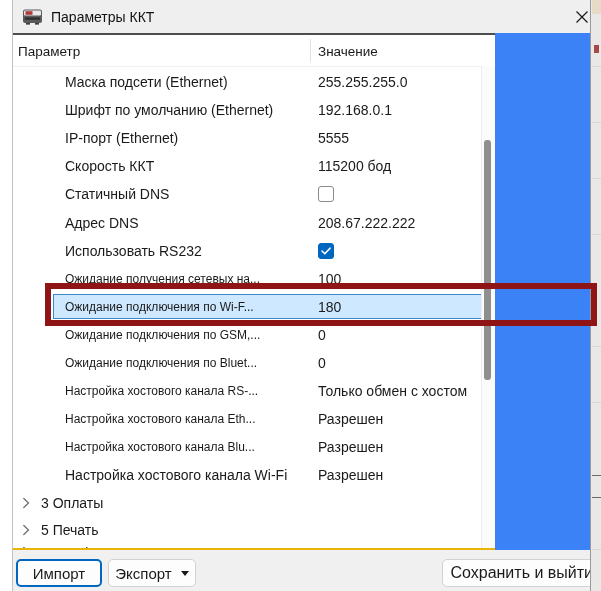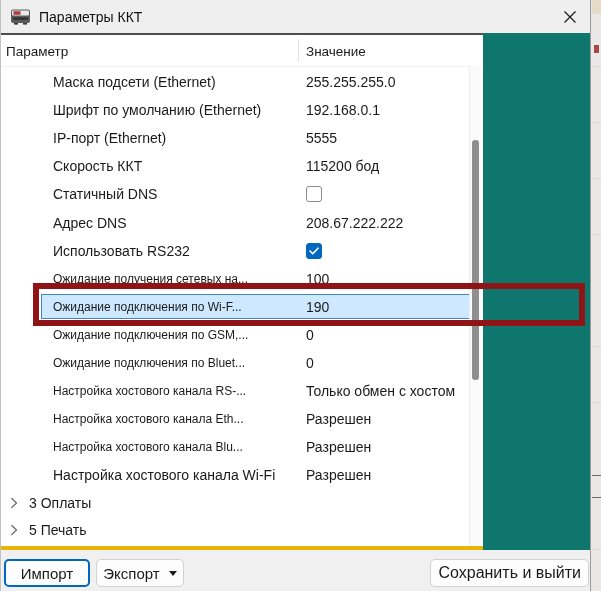--- a/index.html
+++ b/index.html
@@ -1,32 +1,32 @@
 <!DOCTYPE html>
 <html><head>
 <meta charset="utf-8">
 <style>
   html,body{margin:0;padding:0;background:#fff;}
   .stage{position:relative;width:601px;height:591px;overflow:hidden;
          font-family:"Liberation Sans",sans-serif;color:#1a1a1a;background:#fff;}
 
   
-  .win{position:absolute;left:0;top:0;width:590px;height:591px;background:#0f766e;
+  .win{position:absolute;left:12px;top:0;width:590px;height:591px;background:#3b82f6;
        border-left:1px solid #c2c2c2;box-sizing:border-box;}
 
   .titlebar{position:absolute;left:0;top:0;right:0;height:33px;background:#efefef;
             display:flex;align-items:center;padding-left:9px;gap:8px;box-sizing:border-box;}
   .app-icon{width:21px;height:17px;flex:0 0 auto;display:block;}
   .title{font-size:14px;color:#111;}
   .close-btn{position:absolute;right:0;top:0;width:41px;height:33px;display:flex;
              align-items:center;justify-content:center;background:transparent;border:0;cursor:default;}
 
   
   .tree-frame{position:absolute;left:0;top:33px;width:482px;height:517px;background:#fff;
-              border-top:2px solid #4d4d4d;border-bottom:4px solid #eab308;
+              border-top:2px solid #4d4d4d;border-bottom:2px solid #eab308;
               box-sizing:border-box;overflow:hidden;}
   .thead{position:absolute;left:0;top:0;right:0;height:31px;background:#fff;
          border-bottom:1px solid #f1f1f1;}
   .thead .h-param{position:absolute;left:5px;top:50%;transform:translateY(-50%);font-size:13.5px;}
   .thead .h-value{position:absolute;left:305px;top:50%;transform:translateY(-50%);font-size:13.5px;}
   .hsep{position:absolute;top:4px;bottom:4px;width:1px;background:#e2e2e2;}
   .hsep.s1{left:297px;} .hsep.s2{left:580px;}
 
   .rows{position:absolute;left:0;top:33px;width:576px;}
   .row{position:relative;height:28.1px;}
@@ -141,21 +141,21 @@
               </svg>
             </span>
           </div>
           <div class="row">
             <span class="lab cond">Ожидание получения сетевых на...</span>
             <span class="val">100</span>
           </div>
           <div class="row">
             <div class="sel"></div>
             <span class="lab cond">Ожидание подключения по Wi-F...</span>
-            <span class="val">190</span>
+            <span class="val">180</span>
           </div>
           <div class="row">
             <span class="lab cond">Ожидание подключения по GSM,...</span>
             <span class="val">0</span>
           </div>
           <div class="row">
             <span class="lab cond">Ожидание подключения по Bluet...</span>
             <span class="val">0</span>
           </div>
           <div class="row">

